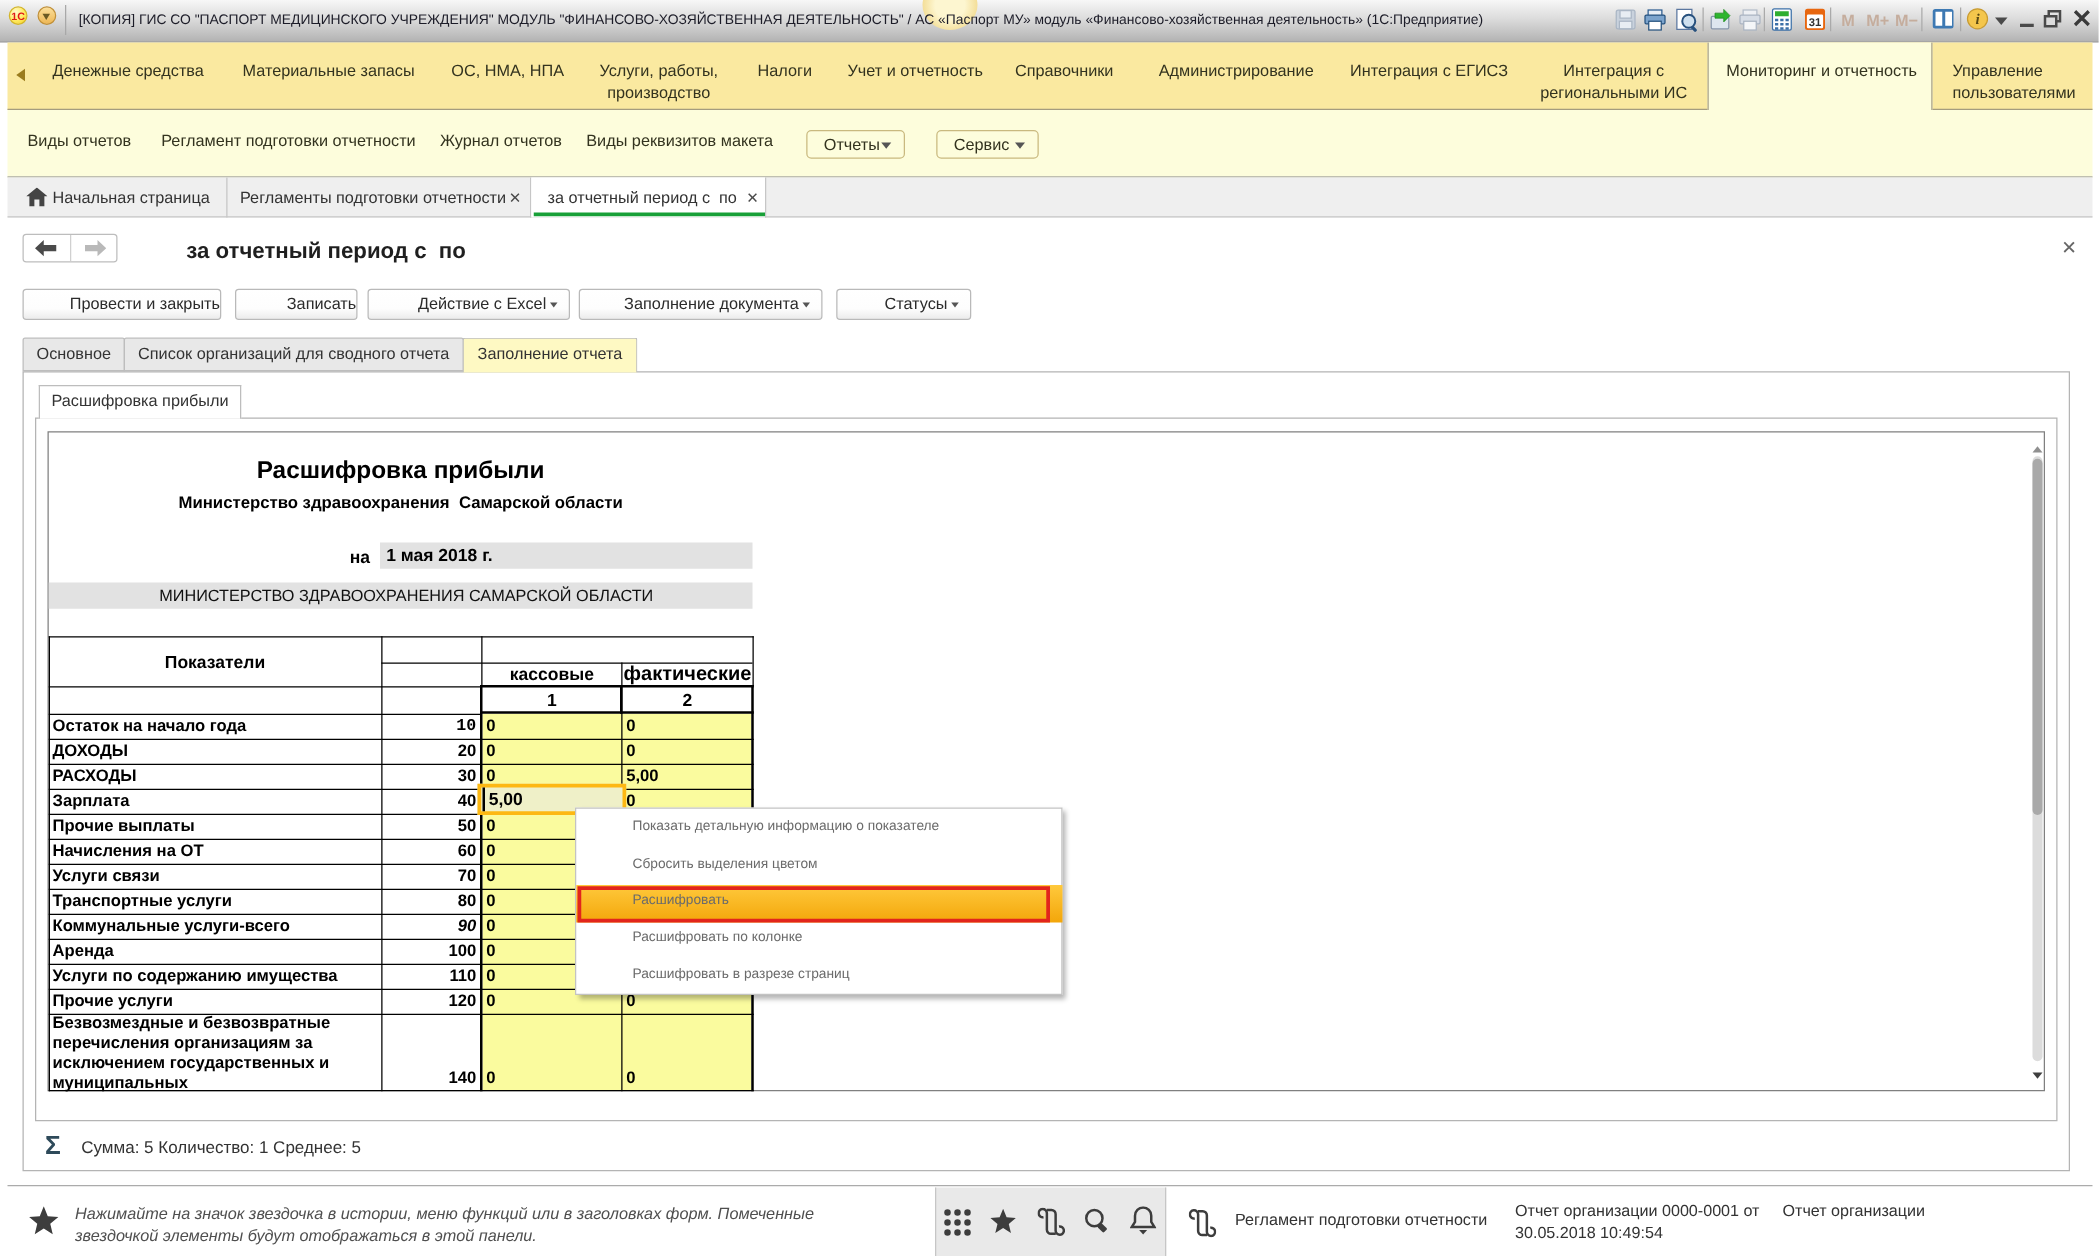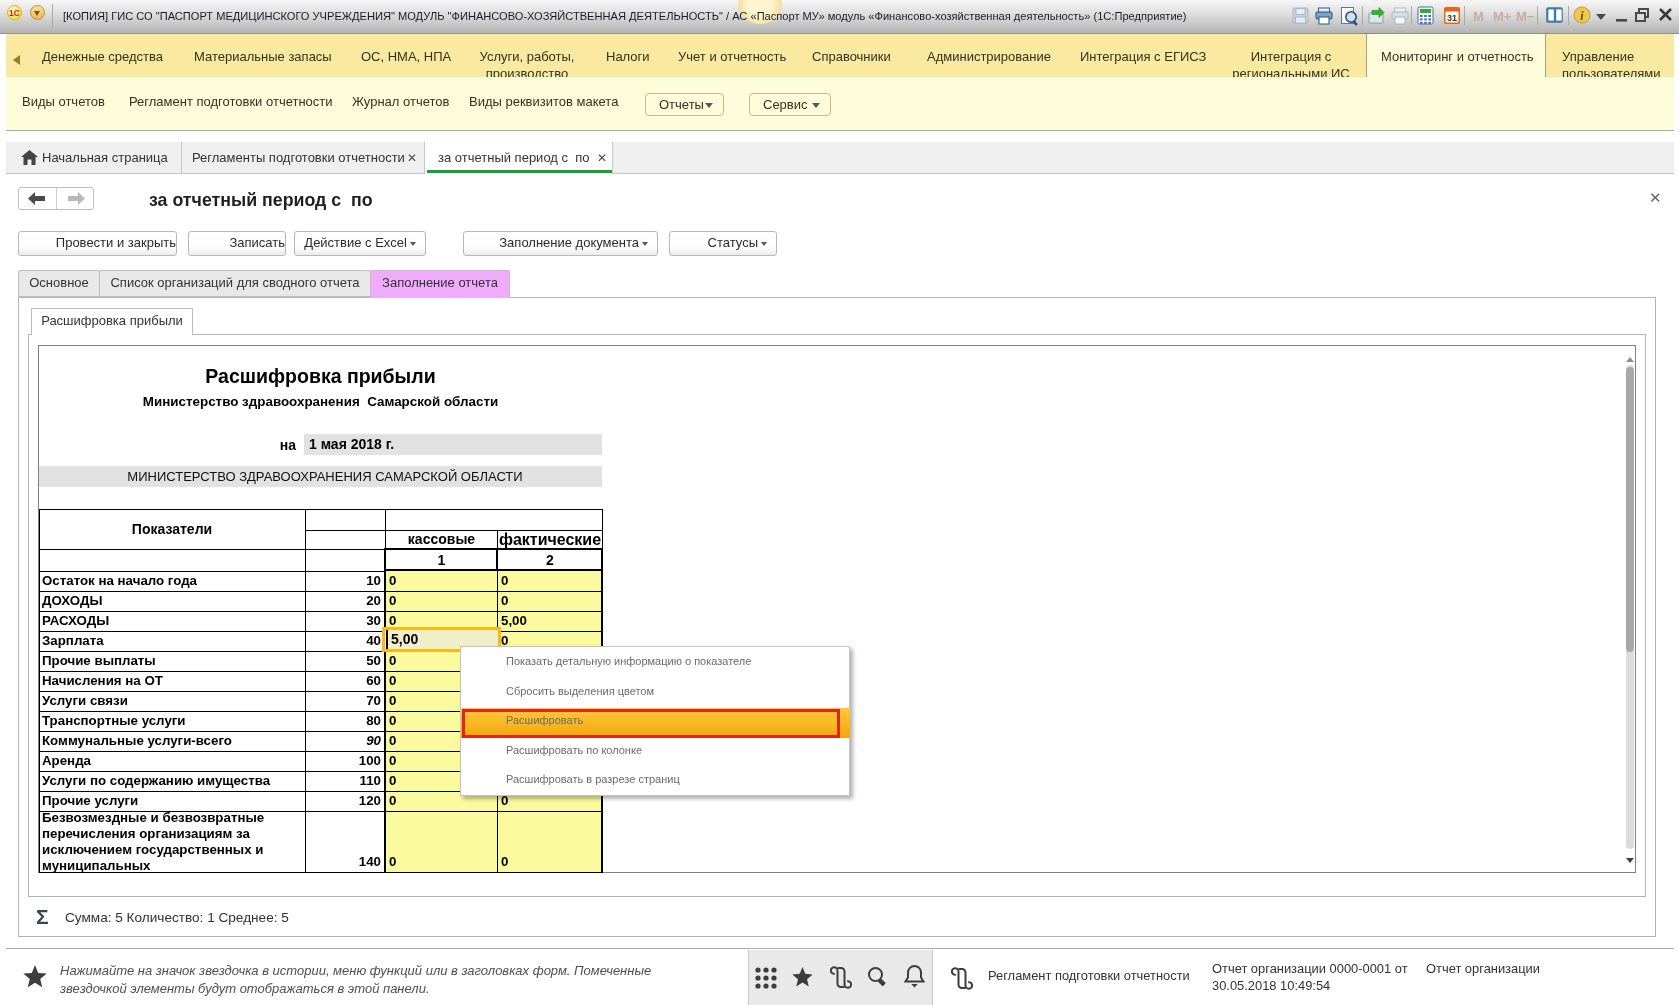--- a/index.html
+++ b/index.html
@@ -21,21 +21,21 @@
   #wtitle { left:63px; top:10px; font-size:11.1px; color:#1c1c28; white-space:nowrap; }
   
   #band1 { left:6px; top:34px; width:1668px; height:54px; background:#fae9a0;
     border-bottom:1px solid #a49c7e; }
   .m1 { position:absolute; top:14px; font-size:13px; color:#33331f; text-align:center; line-height:17px; white-space:nowrap; }
   #m1sel { position:absolute; left:1360px; top:0; width:180px; height:54px;
     background:#fdfddc; border-left:1px solid #a8a188; border-right:1px solid #a8a188; }
   #arrL { position:absolute; left:2px; top:21px; width:0; height:0;
     border:5px solid transparent; border-right:7px solid #9a7c1e; }
   
-  #band2 { left:6px; top:77px; width:1668px; height:54px; background:#fdfddc;
+  #band2 { left:6px; top:88px; width:1668px; height:54px; background:#fdfddc;
     border-bottom:1px solid #aaaaa2; }
   .m2 { position:absolute; top:17px; font-size:13px; color:#33331f; white-space:nowrap; }
   .ybtn { position:absolute; top:16px; height:23px; border:1px solid #c9b97f; border-radius:4px;
     font-size:13px; color:#33331f; text-align:left; padding:3px 0 0 13px; }
   .ybtn .dar { position:absolute; right:10px; top:9px; width:0; height:0;
     border:4px solid transparent; border-top:5px solid #555; }
   
   #tabbar { left:6px; top:142px; width:1668px; height:32px; background:#efefef;
     border-bottom:1px solid #c6c6c6; }
   .ttab { position:absolute; top:0; height:32px; font-size:13px; color:#333;
@@ -45,21 +45,21 @@
   #agreen { position:absolute; left:421px; top:28px; width:185px; height:3px; background:#18a038; }
   
   .btn { position:absolute; top:231px; height:25px; background:linear-gradient(#ffffff,#fdfdfd 65%,#ececec);
     border:1px solid #b9b9b9; border-radius:3px; font-size:13px; color:#2b2b2b;
     text-align:right; padding-top:3px; }
   .btn .dar { position:absolute; right:9px; top:10px; width:0; height:0;
     border:3.5px solid transparent; border-top:4.5px solid #555; }
   .ftab { position:absolute; top:270px; height:27px; background:#e8e8e8;
     border:1px solid #bdbdbd; border-radius:2px 2px 0 0; font-size:13px; color:#333;
     text-align:center; padding-top:4px; }
-  .ftab.active { background:#f0abfc; border-bottom:none; height:28px; z-index:3; }
+  .ftab.active { background:#fef9c3; border-bottom:none; height:28px; z-index:3; }
   
   #panel1 { left:18px; top:297px; width:1638px; height:640px; border:1px solid #b4b4b4; }
   #subtab { left:31px; top:308px; width:162px; height:27px; background:#fff;
     border:1px solid #bdbdbd; border-bottom:none; font-size:13px; color:#333;
     text-align:center; padding-top:4px; z-index:3; }
   #panel2 { left:28px; top:334px; width:1618px; height:563px; border:1px solid #b4b4b4; }
   #sheet { left:38px; top:345px; width:1598px; height:528px; border:1px solid #808080; background:#fff; }
   
   .hl { position:absolute; height:1px; background:#000; }
   .vl { position:absolute; width:1px; background:#000; }
@@ -200,21 +200,21 @@
     </svg>
   <svg style="position:absolute;left:48px;top:4px" width="18" height="14" viewBox="0 0 18 14">
       <path d="M11 0 L11 4 L1 4 L1 9 L11 9 L11 13 L18 6.5 Z" fill="#b9b9b9"></path>
     </svg>
 </div>
 <div class="abs" style="left:149px;top:190px;font-size:17.8px;font-weight:bold;color:#1f1f1f;">за отчетный период с&nbsp; по</div>
 <div class="abs" style="left:1649px;top:189px;font-size:15px;color:#666;">✕</div>
 
 <div class="btn" style="left:18px;width:159px;">Провести и закрыть</div>
 <div class="btn" style="left:188px;width:98px;">Записать</div>
-<div class="btn" style="left:294px;width:132px;padding-right:18px;">Действие с Excel<span class="dar"></span></div>
+<div class="btn" style="left:294px;width:162px;padding-right:18px;">Действие с Excel<span class="dar"></span></div>
 <div class="btn" style="left:463px;width:195px;padding-right:18px;">Заполнение документа<span class="dar"></span></div>
 <div class="btn" style="left:669px;width:108px;padding-right:18px;">Статусы<span class="dar"></span></div>
 
 <div class="ftab" style="left:18px;width:82px;">Основное</div>
 <div class="ftab" style="left:99px;width:272px;">Список организаций для сводного отчета</div>
 <div class="ftab active" style="left:370px;width:140px;">Заполнение отчета</div>
 
 <div class="abs" id="panel1"></div>
 <div class="abs" id="subtab">Расшифровка прибыли</div>
 <div class="abs" id="panel2"></div>
@@ -254,21 +254,21 @@
 <div class="vl" style="left:601px;top:548px;height:325px;width:2px;"></div>
 <div class="hl" style="left:384px;top:548px;width:219px;height:2px;"></div>
 <div class="hl" style="left:384px;top:569px;width:219px;height:2px;"></div>
 <div class="vl" style="left:496px;top:549px;height:22px;width:2px;"></div>
 <div class="cell" style="left:39px;top:521px;width:266px;text-align:center;font-size:14px;">Показатели</div>
 <div class="cell" style="left:386px;top:531px;width:111px;text-align:center;font-size:14px;">кассовые</div>
 <div class="cell" style="left:498px;top:531px;width:104px;text-align:center;font-size:16px;">фактические</div>
 <div class="cell" style="left:386px;top:552px;width:111px;text-align:center;font-size:14px;">1</div>
 <div class="cell" style="left:498px;top:552px;width:104px;text-align:center;font-size:14px;">2</div>
 <div class="cell" style="left:42px;top:573px;">Остаток на начало года</div>
-<div class="cell" style="left:305px;top:573px;width:76px;text-align:right;">10</div>
+<div class="cell" style="left:305px;top:573px;width:76px;text-align:right;font-family:Liberation Mono, monospace;">10</div>
 <div class="cell" style="left:389px;top:573px;">0</div>
 <div class="cell" style="left:501px;top:573px;">0</div>
 <div class="cell" style="left:42px;top:593px;">ДОХОДЫ</div>
 <div class="cell" style="left:305px;top:593px;width:76px;text-align:right;">20</div>
 <div class="cell" style="left:389px;top:593px;">0</div>
 <div class="cell" style="left:501px;top:593px;">0</div>
 <div class="cell" style="left:42px;top:613px;">РАСХОДЫ</div>
 <div class="cell" style="left:305px;top:613px;width:76px;text-align:right;">30</div>
 <div class="cell" style="left:389px;top:613px;">0</div>
 <div class="cell" style="left:501px;top:613px;">5,00</div>

